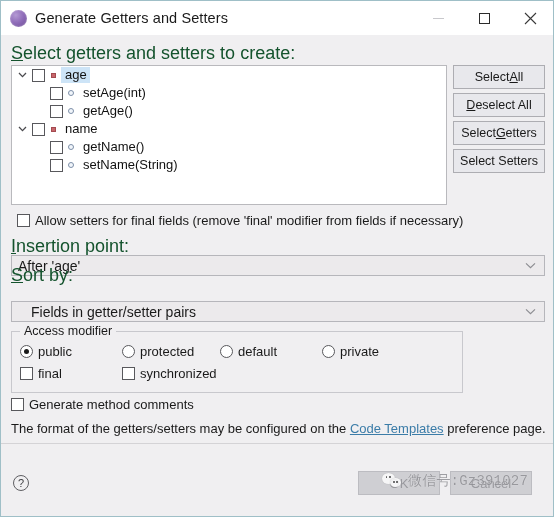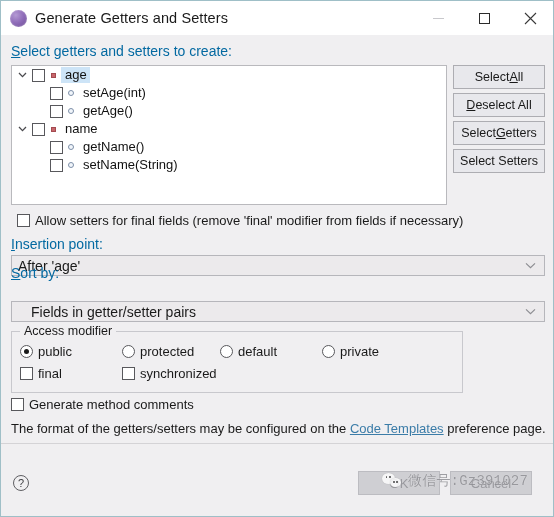--- a/index.html
+++ b/index.html
@@ -79,22 +79,22 @@
   .content {
     position: absolute;
     left: 0; top: 34px;
     width: 552px;
     height: 481px;
     background: #f0eff1;
   }
 
   .label {
     position: absolute;
-    font-size: 14px;
-    color: #0369a1;
+    font-size: 18px;
+    color: #14532d;
     white-space: nowrap;
   }
   .mn { text-decoration: underline; text-underline-offset: 1px; }
 
   
   .tree-panel {
     position: absolute;
     left: 10px; top: 30px;
     width: 436px; height: 140px;
     background: #ffffff;

